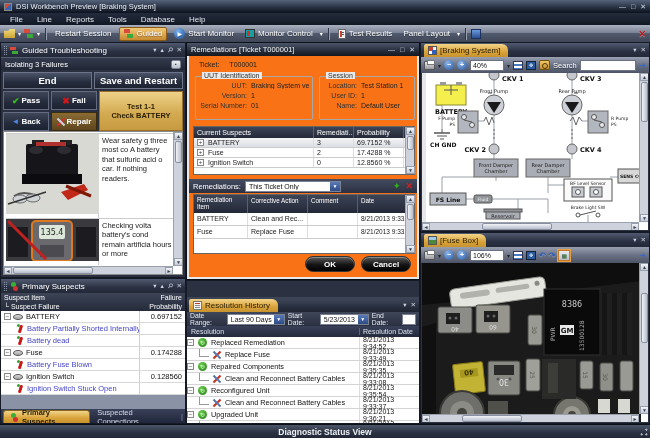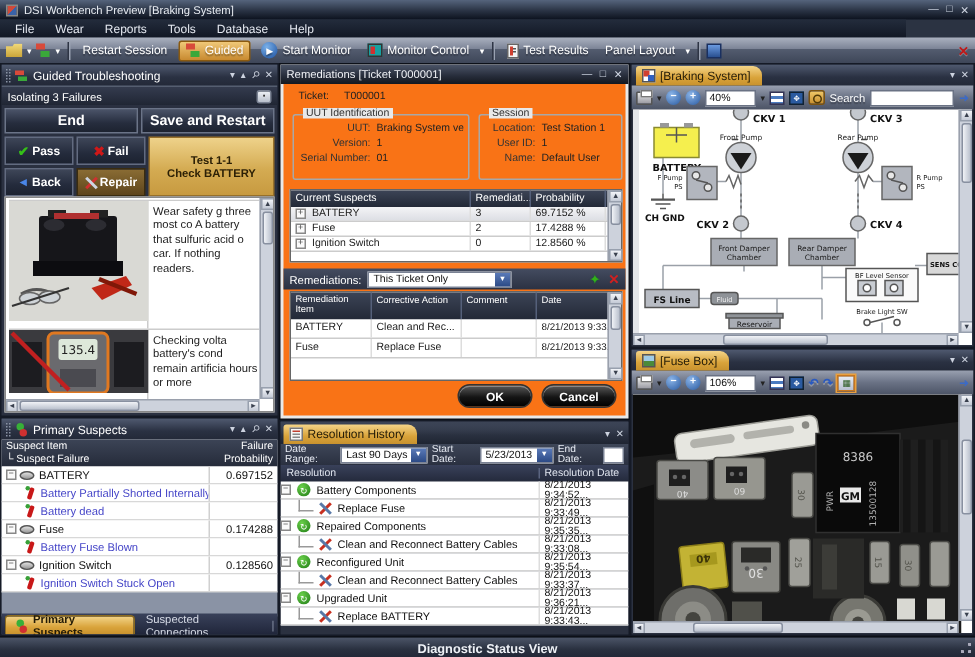--- a/index.html
+++ b/index.html
@@ -9,21 +9,21 @@
 
 
 .titlebar { position:absolute; top:0; left:0; width:650px; height:13px;
   background:linear-gradient(#55647c,#2a3344 55%,#0c121e); color:#e8ecf2; font-size:7.5px;
   display:flex; align-items:center; padding:0 4px; gap:4px; }
 .titlebar .appico { width:8px; height:8px; background:linear-gradient(135deg,#d04a3a 50%,#3a62a8 50%); border:1px solid #888; }
 .titlebar .ttl { flex:1; white-space:nowrap; overflow:hidden; }
 .wbtns { display:flex; gap:5px; font-size:7px; color:#cfd6e2; }
 .wbtns span { cursor:default; }
 
-.menubar { position:absolute; top:13px; left:0; width:604px; height:12px;
+.menubar { position:absolute; top:13px; left:0; width:650px; height:12px;
   background:linear-gradient(#232c3c,#121825); color:#e4e8f0; font-size:8px;
   display:flex; align-items:center; gap:14px; padding:0 10px; }
 .menubar span { white-space:nowrap; }
 
 .toolbar { position:absolute; top:25px; left:0; width:650px; height:17px;
   background:linear-gradient(#aab1bf,#7b8396 45%,#535c6f 46%,#3e4658);
   display:flex; align-items:center; gap:3px; padding:0 4px; color:#fff; font-size:8px; }
 .tbtn { display:flex; align-items:center; gap:3px; padding:1px 4px; height:14px; border-radius:2px; white-space:nowrap; text-shadow:0 1px 1px #0006; }
 .tbtn.guided-on { background:linear-gradient(#f0c878,#c88a30); border:1px solid #8a5a10; color:#fff; }
 .tsep { width:1px; height:12px; background:#2e3545; box-shadow:1px 0 0 #9aa2b2; margin:0 2px; }
@@ -140,21 +140,21 @@
 .combo .val { flex:1; padding:0 3px; white-space:nowrap; overflow:hidden; }
 .combo .dd { width:10px; height:100%; background:linear-gradient(#5a7ab8,#2c4a86); color:#fff; font-size:5px; display:flex; align-items:center; justify-content:center; }
 .remicons { margin-left:auto; display:flex; gap:5px; }
 .ic-add { color:#35b018; font-size:9px; text-shadow:0 0 1px #063; }
 .ic-del { color:#d02020; font-size:9px; font-weight:bold; }
 .okrow { position:absolute; right:6px; bottom:5px; display:flex; gap:6px;margin-top:48px; }
 .okbtn { min-width:50px; height:16px; border-radius:8px; background:linear-gradient(#5a5a5a,#151515 55%,#000); border:1px solid #333; box-shadow:inset 0 1px 0 #888; color:#fff; font-size:8px; font-weight:bold; display:flex; align-items:center; justify-content:center; padding:0 8px; }
 
 
 .rh { left:186px; top:238px; width:234px; height:144px; background:#2b3140; }
-.rh .phdr { background:linear-gradient(#3c4456,#21273400 60%),linear-gradient(#3a4254,#1f2532); height:15px; padding-left:2px; }
+.rh .phdr { background:linear-gradient(#3c4456,#21273400 60%),linear-gradient(#3a4254,#1f2532); height:15px; padding-left:2px;margin-top:16px; }
 .filters { height:14px; background:linear-gradient(#3e4658,#2a3040); display:flex; align-items:center; gap:3px; padding:0 3px; color:#e8ecf4; font-size:6.8px; }
 .rhthead { height:11px; background:linear-gradient(#39415a,#242a3c); color:#dfe4ee; font-size:7px; display:flex; align-items:center; }
 .rhthead .c1 { flex:1; padding-left:4px; }
 .rhthead .c2 { width:60px; border-left:1px solid #5a6480; padding-left:3px; }
 .rhrow { height:12px; background:#fff; border-bottom:1px solid #d4d4d4; display:flex; align-items:center; font-size:7.3px; color:#111; }
 .rhrow .c1 { flex:1; display:flex; align-items:center; overflow:hidden; white-space:nowrap; }
 .rhrow .c2 { width:60px; border-left:1px solid #ddd; padding-left:3px; align-self:stretch; display:flex; align-items:center; font-size:7px; }
 .gico { width:9px; height:9px; border-radius:50%; background:radial-gradient(circle at 35% 30%,#6ad04a,#1e7a14); color:#fff; font-size:6px; display:flex; align-items:center; justify-content:center; margin-right:4px; flex:none; }
 .tools { width:9px; height:9px; position:relative; margin-right:4px; flex:none; }
 .tools::before { content:""; position:absolute; left:4px; top:0; width:2px; height:10px; background:#c83020; transform:rotate(45deg); }
@@ -198,21 +198,21 @@
     <div class="ttl">DSI Workbench Preview [Braking System]</div>
     <div class="wbtns">
       <span>—</span>
       <span>□</span>
       <span>✕</span>
     </div>
   </div>
 
   <div class="menubar">
     <span>File</span>
-    <span>Wear</span>
+    <span>Line</span>
     <span>Reports</span>
     <span>Tools</span>
     <span>Database</span>
     <span>Help</span>
   </div>
 
   <div class="toolbar">
     <span class="ic-open"></span>
     <span class="caret">▾</span>
     <span class="ic-blocks"></span>
@@ -572,21 +572,21 @@
           </span>
       </div>
       <div class="rhthead">
         <div class="c1">Resolution</div>
         <div class="c2">Resolution Date</div>
       </div>
       <div class="rhrow">
         <div class="c1">
             <span class="exp2">−</span>
             <span class="gico">↻</span>
-            <span>Battery Components</span>
+            <span>Replaced Remediation</span>
           </div>
         <div class="c2">8/21/2013 9:34:52...</div>
       </div>
       <div class="rhrow">
         <div class="c1">
             <span class="elbow"></span>
             <span class="tools"></span>
             <span>Replace Fuse</span>
           </div>
         <div class="c2">8/21/2013 9:33:49...</div>

